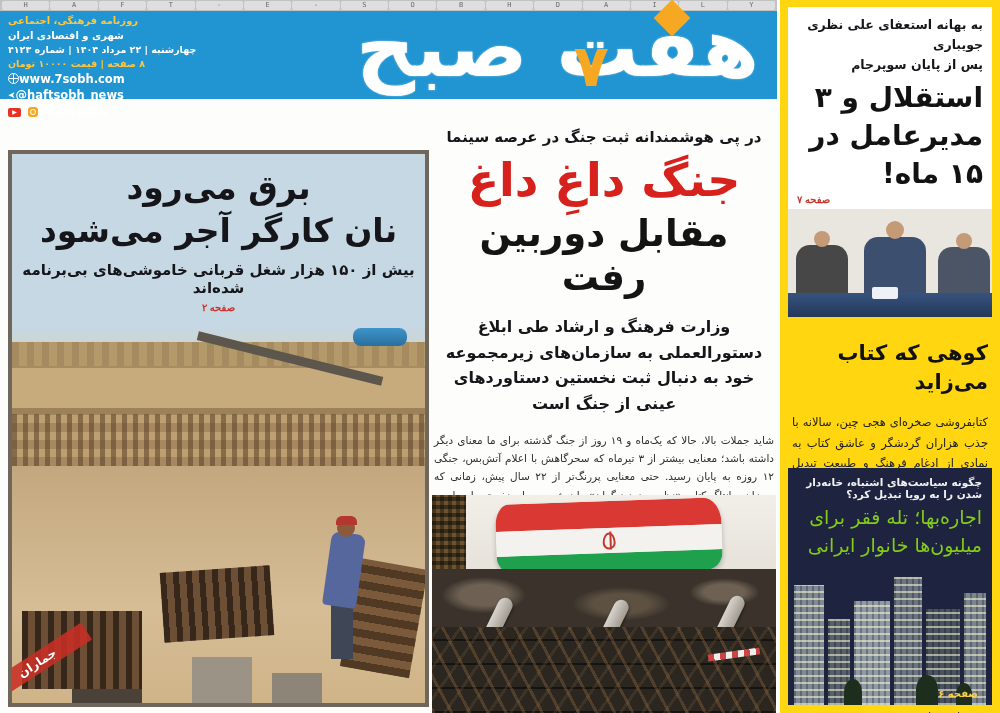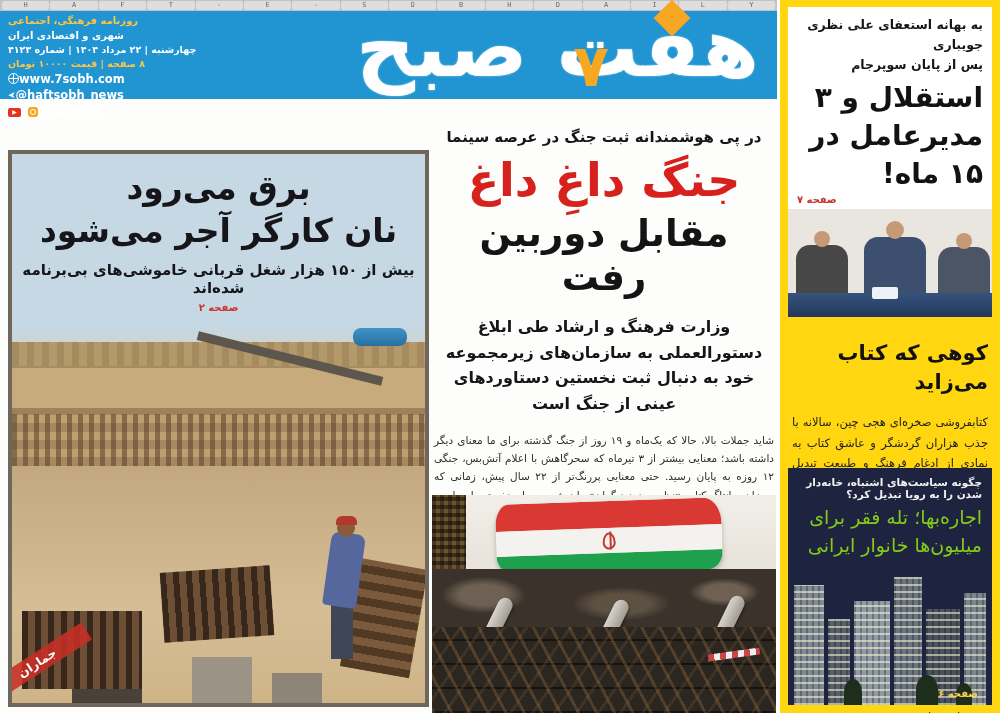--- a/index.html
+++ b/index.html
@@ -37,21 +37,21 @@
   .ic-ig::before { content:""; position:absolute; inset:2px; border:1.5px solid #fff;
     border-radius:50%; }
   .logo-script { position:absolute; right:18px; top:-4px; direction:rtl; color:#fff;
     font-size:82px; font-weight:bold; letter-spacing:-2px; line-height:1;
     text-shadow:0 0 2px rgba(255,255,255,.6); white-space:nowrap; }
   .logo-seven { position:absolute; right:168px; top:26px; color:#f7a823; font-size:58px;
     font-weight:bold; line-height:1; }
   .logo-diamond { position:absolute; right:92px; top:-6px; width:26px; height:26px;
     background:#f7a823; transform:rotate(45deg); }
   
-  .pageref { color:#c9342b; font-weight:bold; font-size:10px; }
+  .pageref { color:#c9342b; font-weight:bold; font-size:10px;font-family:Liberation Serif, serif; }
   
   .left-box { position:absolute; left:8px; top:150px; width:421px; height:557px;
     border:4px solid #6f675c; background:#c6d8e4; overflow:hidden; }
   .lb-head { direction:rtl; text-align:center; padding:9px 10px 0; color:#15151a; }
   .lb-kicker { font-size:13.5px; font-weight:bold; }
   .lb-h1 { font-size:33px; font-weight:bold; line-height:1.3; margin-top:4px; }
   .lb-sub { font-size:15px; font-weight:bold; margin-top:8px; }
   .lb-page { margin-top:5px; text-align:center; }
   .left-photo { position:absolute; left:0; right:0; top:172px; bottom:0; background:#cdb489; }
   .lp-sky { position:absolute; left:0; right:0; top:0; height:26px;

